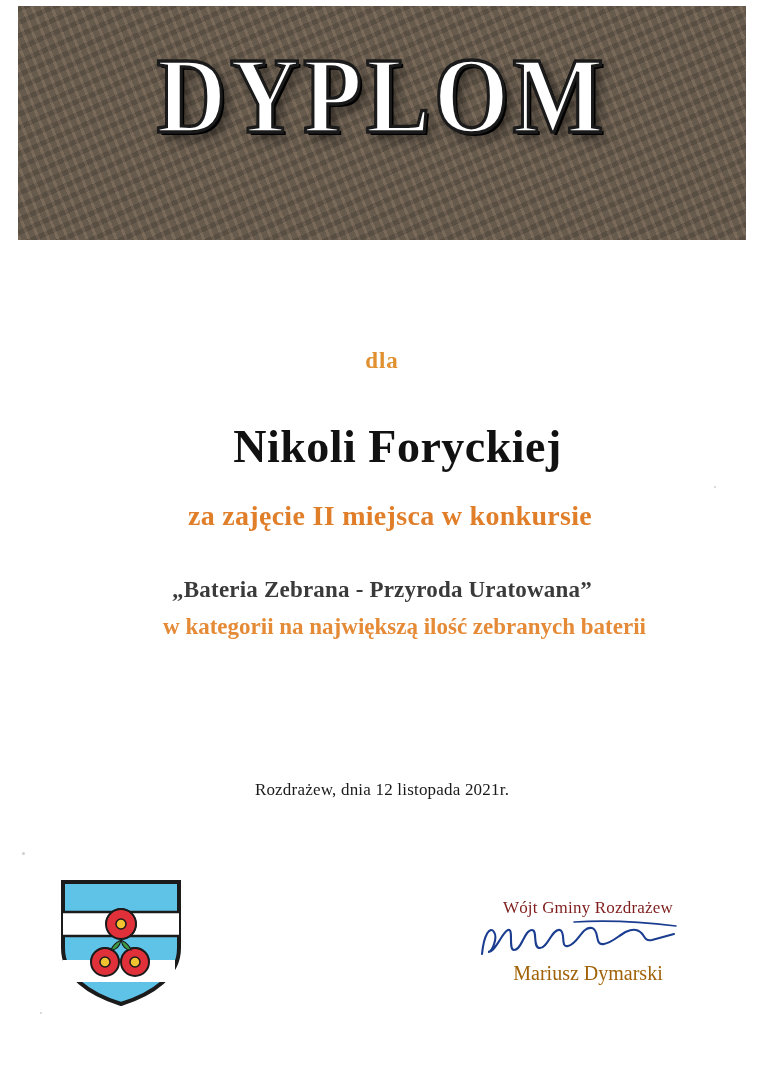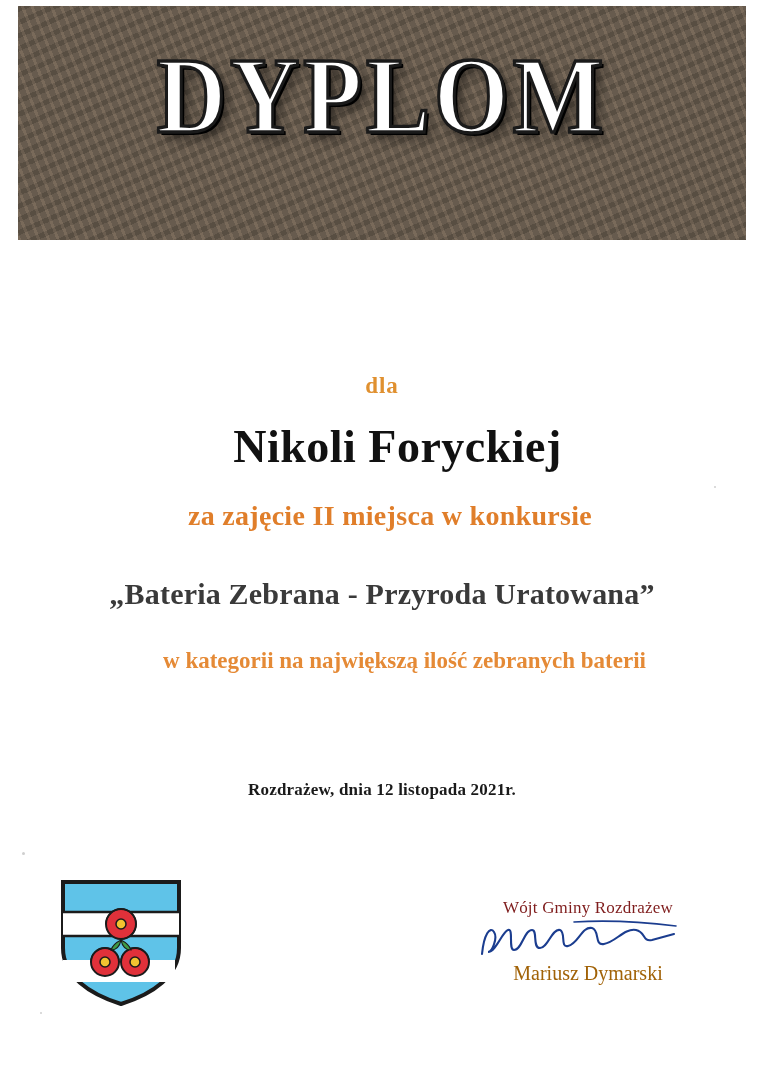--- a/index.html
+++ b/index.html
@@ -96,21 +96,20 @@
   
   .dla {
     position: absolute;
     left: 0; right: 0;
     top: 348px;
     text-align: center;
     font-size: 23px;
     color: #e0902f;
     font-weight: bold;
     letter-spacing: 1px;
-    margin-top: 25px;
   }
   .recipient {
     position: absolute;
     left: 0; right: 0;
     top: 420px;
     text-align: center;
     font-size: 46px;
     font-weight: bold;
     color: #111111;
     letter-spacing: 0.5px;
@@ -125,43 +124,43 @@
     font-weight: bold;
     color: #e07e2a;
     letter-spacing: 0.3px;
     padding-left: 16px;
   }
   .contest-title {
     position: absolute;
     left: 0; right: 0;
     top: 577px;
     text-align: center;
-    font-size: 30px;
+    font-size: 23px;
     font-weight: bold;
     color: #3a3a3a;
     letter-spacing: 0.2px;
   }
   .category {
     position: absolute;
     left: 0; right: 0;
-    top: 644px;
+    top: 610px;
     text-align: center;
     font-size: 23px;
     font-weight: bold;
     color: #e58a36;
     line-height: 1.45;
     padding-left: 45px;
   }
   .place-date {
     position: absolute;
     left: 0; right: 0;
     top: 780px;
     text-align: center;
     font-size: 17px;
-    font-weight: bold;
+    font-weight: normal;
     color: #1a1a1a;
     letter-spacing: 0.2px;
   }
 
   
   .coat {
     position: absolute;
     left: 57px;
     top: 878px;
     width: 128px;

